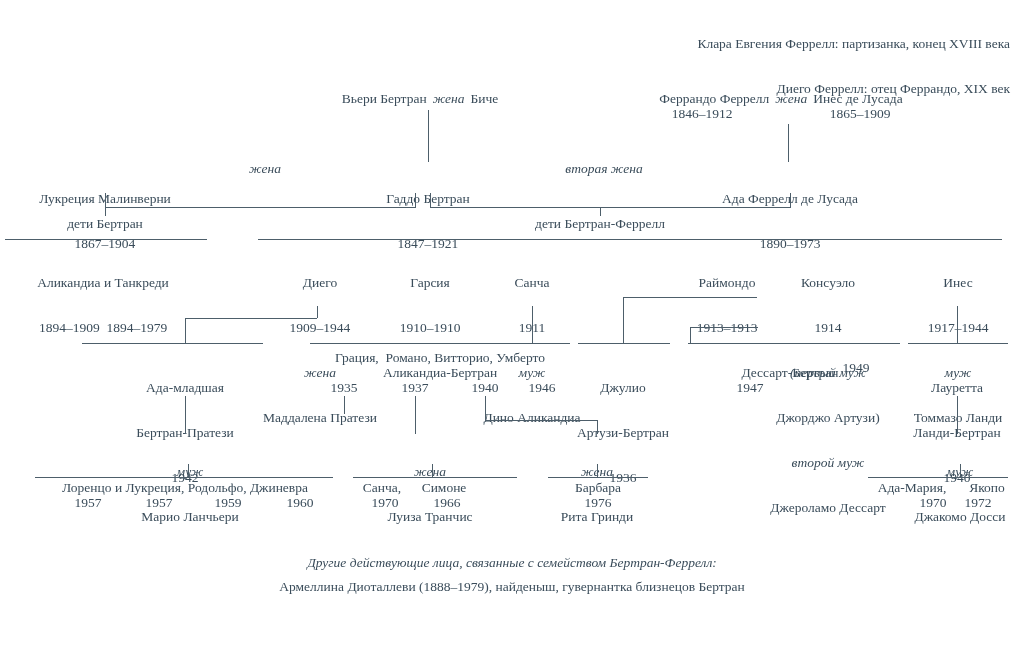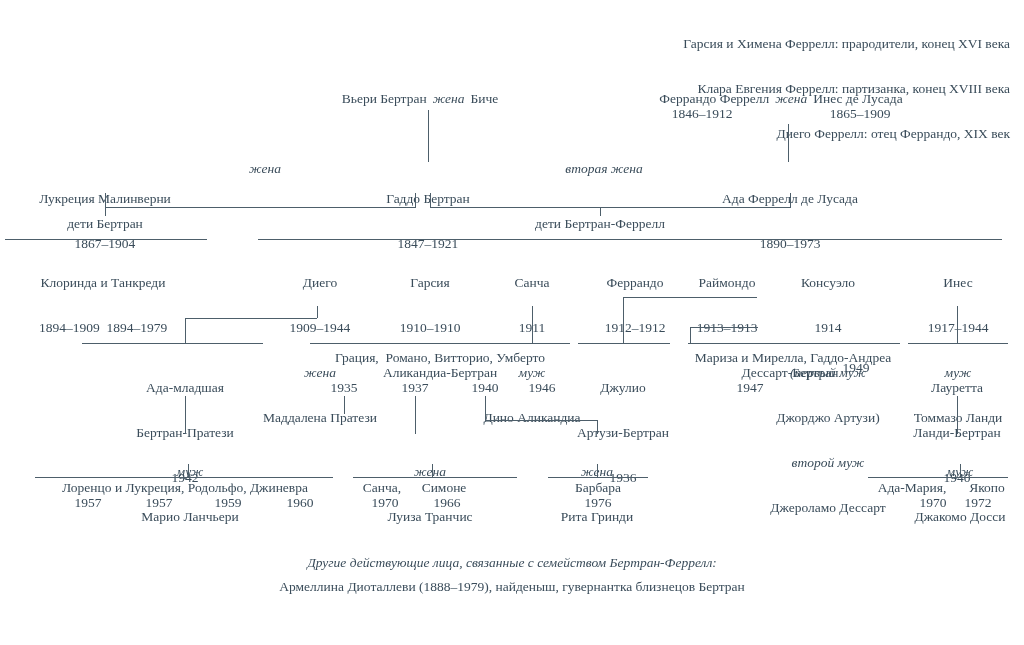--- a/index.html
+++ b/index.html
@@ -11,21 +11,20 @@
   .sp{font-style:italic;margin:0 6px;}
   .hl{position:absolute;height:1px;background:#4d5e6a;}
   .vl{position:absolute;width:1px;background:#4d5e6a;}
 </style>
 </head>
 <body>
 
 <div class="page">
 
   <div class="rblock">
-    <div>Гарсия и Химена Феррелл: прародители, конец XVI века</div>
     <div>Клара Евгения Феррелл: партизанка, конец XVIII века</div>
     <div>Диего Феррелл: отец Феррандо, XIX век</div>
   </div>
 
   <div class="node" style="left:420px;top:91px"><span>Вьери Бертран</span><span class="sp">жена</span><span>Биче</span></div>
   <div class="node" style="left:781px;top:91px"><span>Феррандо Феррелл</span><span class="sp">жена</span><span>Инес де Лусада</span></div>
   <div class="node" style="left:702px;top:106px">1846–1912</div>
   <div class="node" style="left:860px;top:106px">1865–1909</div>
 
   <div class="vl" style="left:428px;top:110px;height:52px"></div>
@@ -55,42 +54,38 @@
   <div class="vl" style="left:105px;top:207px;height:9px"></div>
   <div class="vl" style="left:600px;top:207px;height:9px"></div>
 
   <div class="node" style="left:105px;top:216px">дети Бертран</div>
   <div class="node" style="left:600px;top:216px">дети Бертран-Феррелл</div>
 
   <div class="hl" style="left:5px;top:239px;width:202px"></div>
   <div class="hl" style="left:258px;top:239px;width:744px"></div>
 
   <div class="node" style="left:103px;top:245px">
-    <div>Клоринда и Танкреди</div>
+    <div>Аликандиа и Танкреди</div>
     <div>1894–1909  1894–1979</div>
   </div>
   <div class="node" style="left:320px;top:245px">
     <div>Диего</div>
     <div>1909–1944</div>
     <div class="it">жена</div>
     <div>Маддалена Пратези</div>
   </div>
   <div class="node" style="left:430px;top:245px">
     <div>Гарсия</div>
     <div>1910–1910</div>
   </div>
   <div class="node" style="left:532px;top:245px">
     <div>Санча</div>
     <div>1911</div>
     <div class="it">муж</div>
     <div>Дино Аликандиа</div>
-  </div>
-  <div class="node" style="left:635px;top:245px">
-    <div>Феррандо</div>
-    <div>1912–1912</div>
   </div>
   <div class="node" style="left:727px;top:245px">
     <div>Раймондо</div>
     <div>1913–1913</div>
   </div>
   <div class="node" style="left:828px;top:245px">
     <div>Консуэло</div>
     <div>1914</div>
     <div class="it">(первый муж</div>
     <div>Джорджо Артузи)</div>
@@ -128,21 +123,20 @@
   <div class="node" style="left:440px;top:365px">Аликандиа-Бертран</div>
   <div class="node" style="left:344px;top:380px">1935</div>
   <div class="node" style="left:415px;top:380px">1937</div>
   <div class="node" style="left:485px;top:380px">1940</div>
   <div class="node" style="left:542px;top:380px">1946</div>
   <div class="node" style="left:623px;top:350px">
     <div>Джулио</div>
     <div>Артузи-Бертран</div>
     <div>1936</div>
   </div>
-  <div class="node" style="left:793px;top:350px">Мариза и Мирелла, Гаддо-Андреа</div>
   <div class="node" style="left:790px;top:365px">Дессарт-Бертран</div>
   <div class="node" style="left:750px;top:380px">1947</div>
   <div class="node" style="left:856px;top:360px">1949</div>
   <div class="node" style="left:957px;top:350px">
     <div>Лауретта</div>
     <div>Ланди-Бертран</div>
     <div>1940</div>
   </div>
 
   <div class="vl" style="left:185px;top:396px;height:38px"></div>

